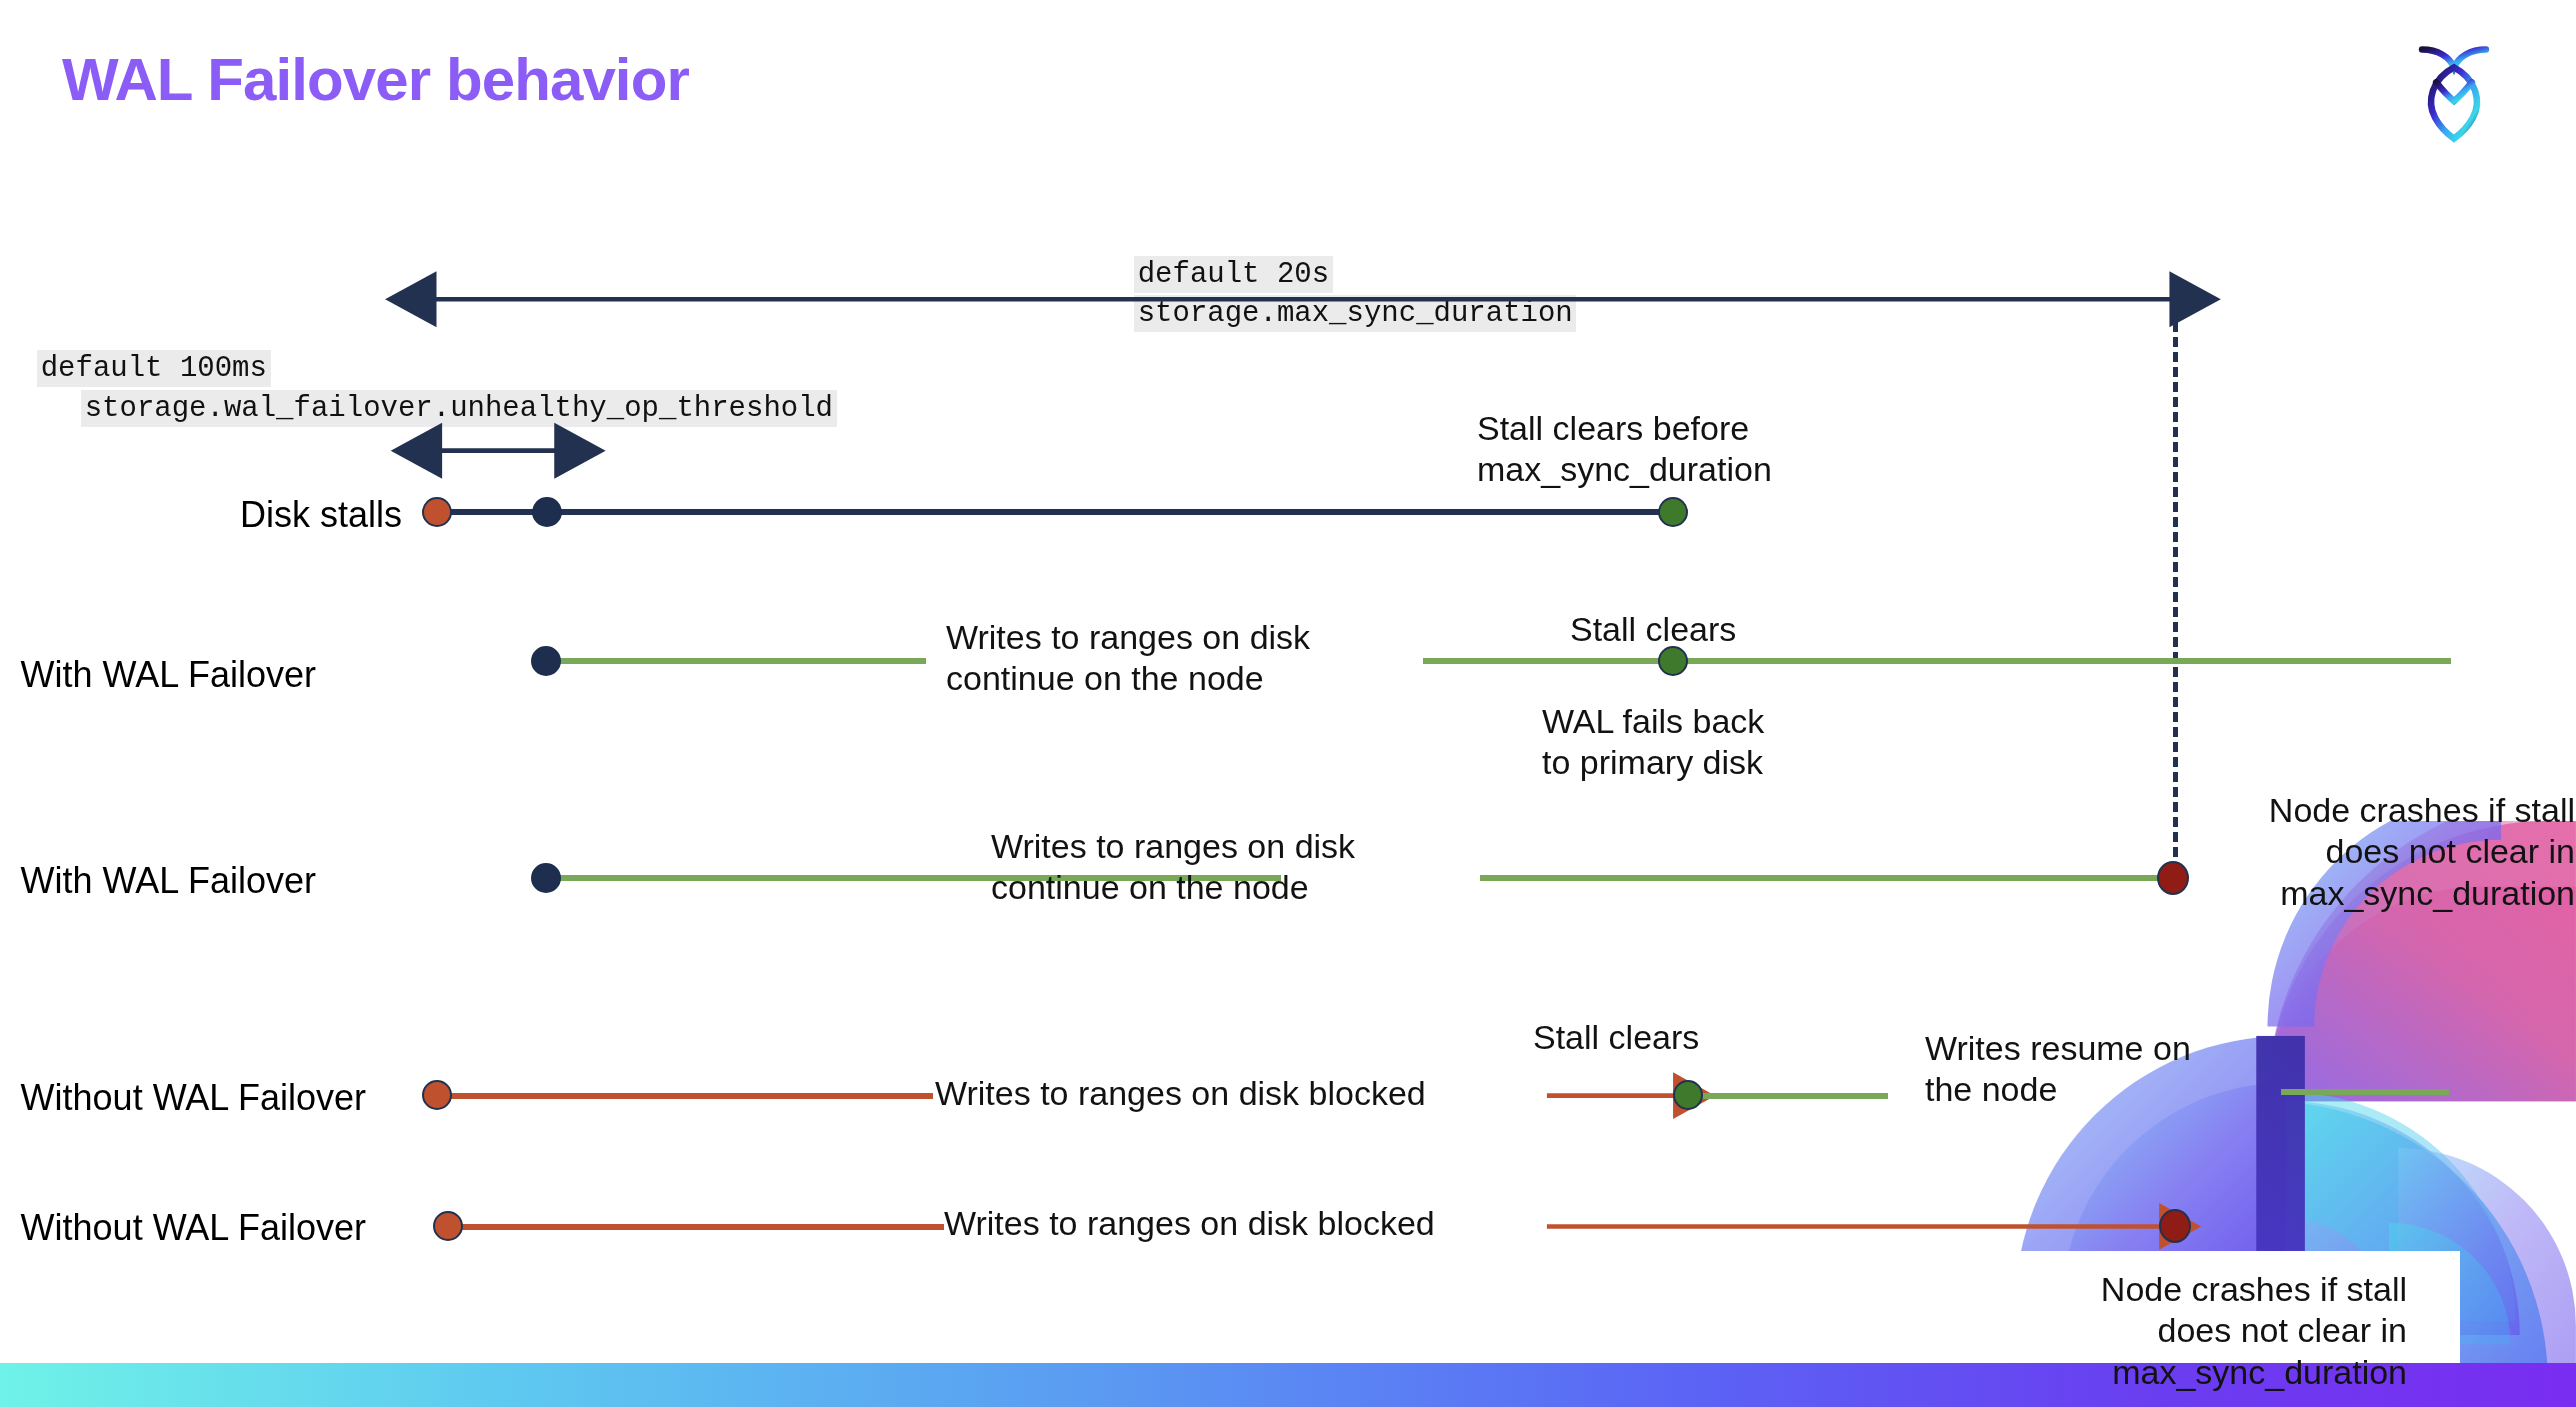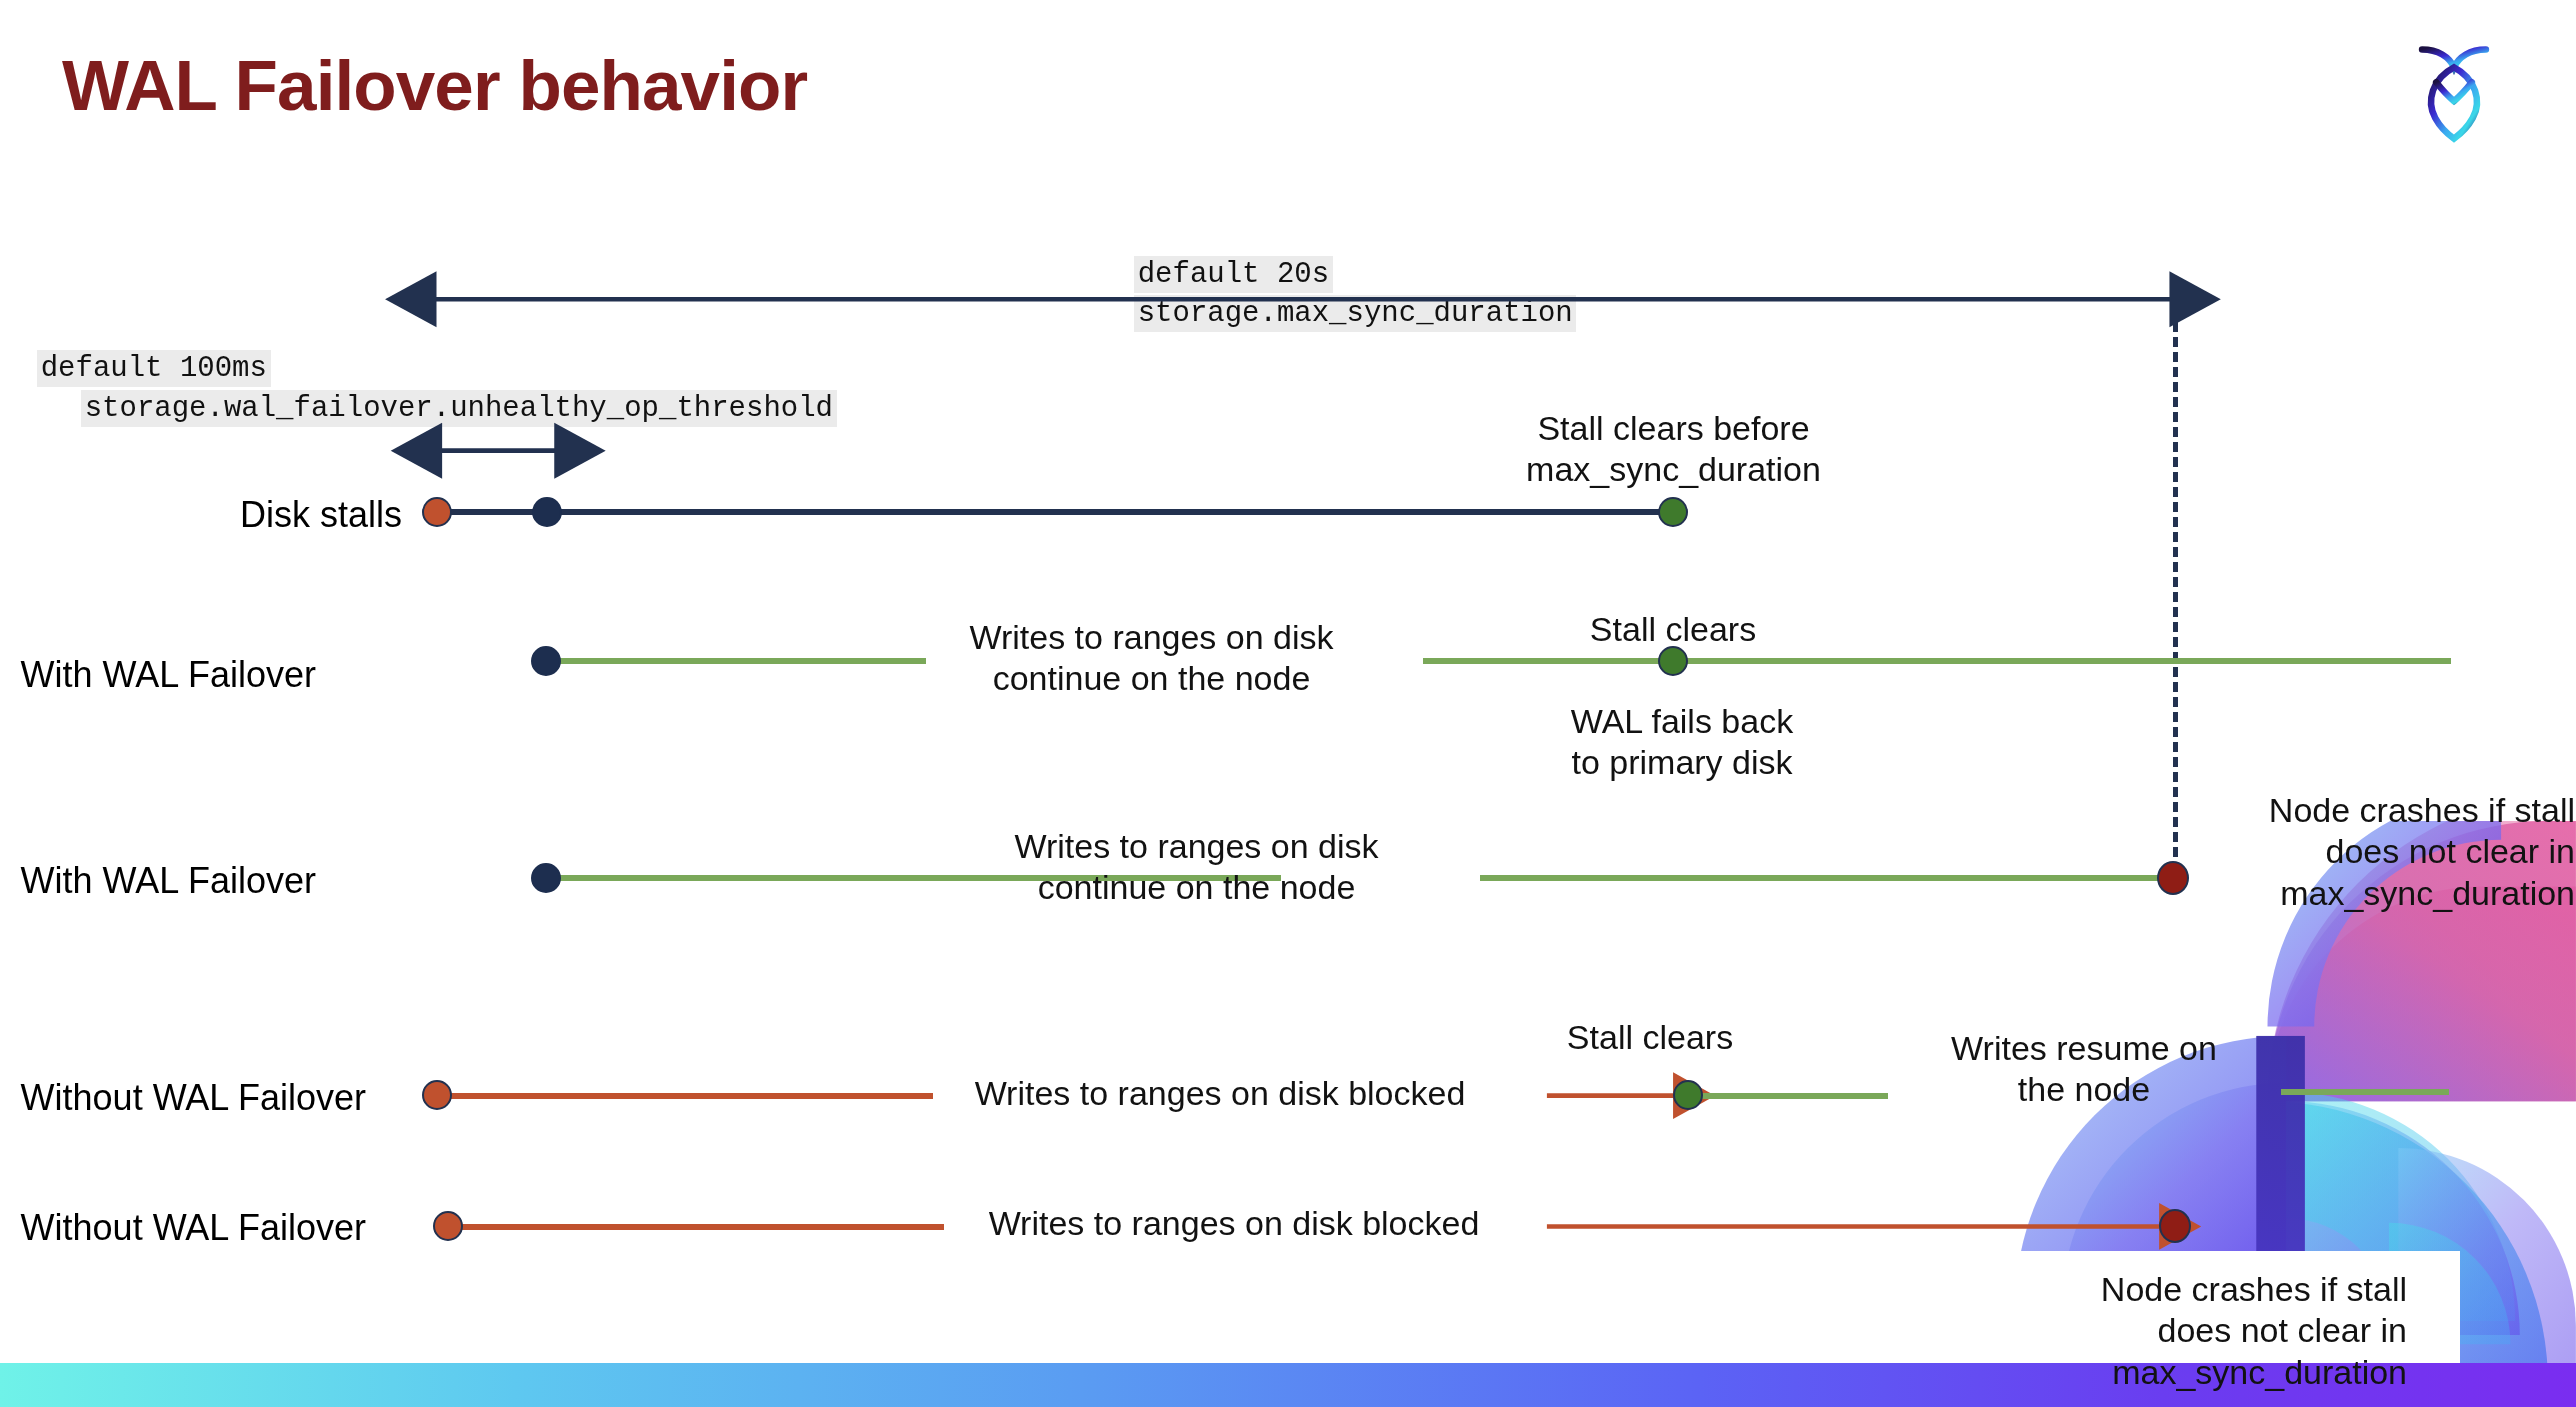--- a/index.html
+++ b/index.html
@@ -17,24 +17,24 @@
     height: 1408px;
     background: #ffffff;
     overflow: hidden;
   }
 
   
   #title {
     position: absolute;
     left: 62px;
     top: 45px;
-    font-size: 71px;
+    font-size: 60px;
     font-weight: bold;
     letter-spacing: -0.9px;
-    color: #7f1d1d;
+    color: #8b5cf6;
     font-family: "Liberation Sans", sans-serif;
     white-space: nowrap;
   }
 
   
   #logo {
     position: absolute;
     left: 2393px;
     top: 26px;
     width: 122px;
@@ -82,21 +82,21 @@
 
   
   .dtext {
     position: absolute;
     font-family: "Liberation Sans", sans-serif;
     font-size: 34px;
     color: #121212;
     line-height: 1.22;
     white-space: pre-line;
   }
-  .dtext.center { text-align: center; }
+  .dtext.center { text-align: left; }
   .dtext.left   { text-align: right; }
 
   .rowlabel {
     position: absolute;
     font-family: "Liberation Sans", sans-serif;
     font-size: 36px;
     color: #000000;
     white-space: nowrap;
   }
   .rowlabel.right { text-align: right; }

